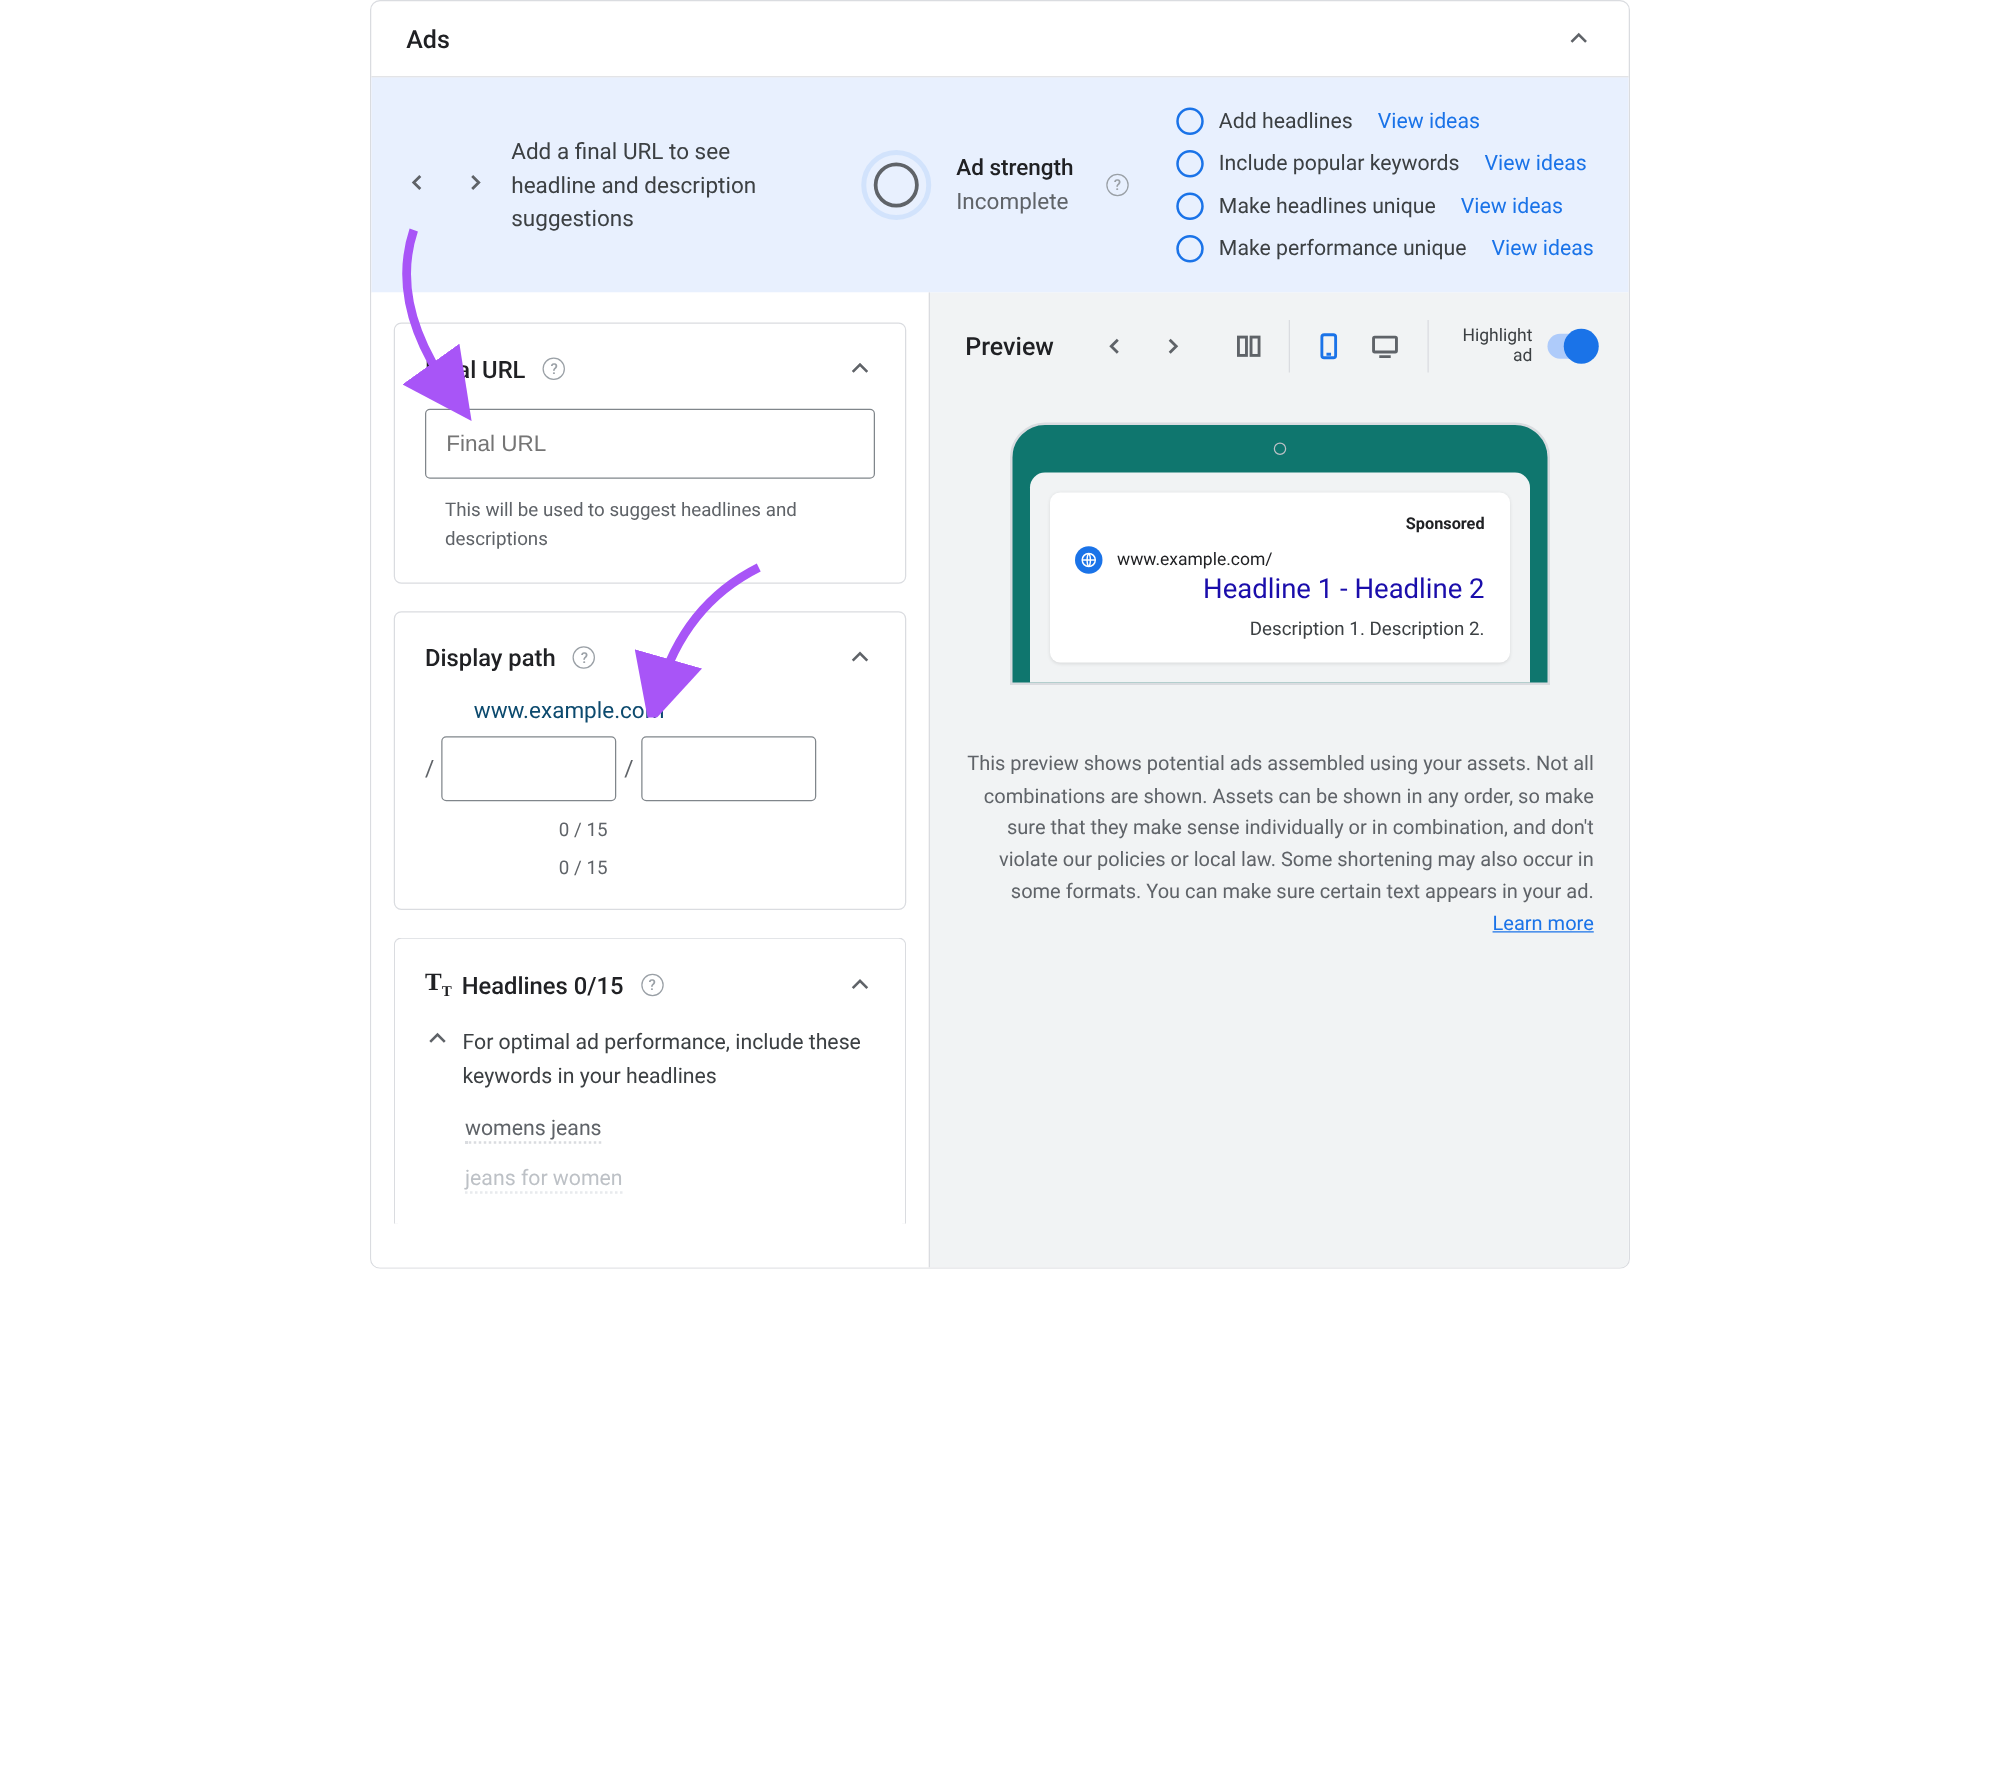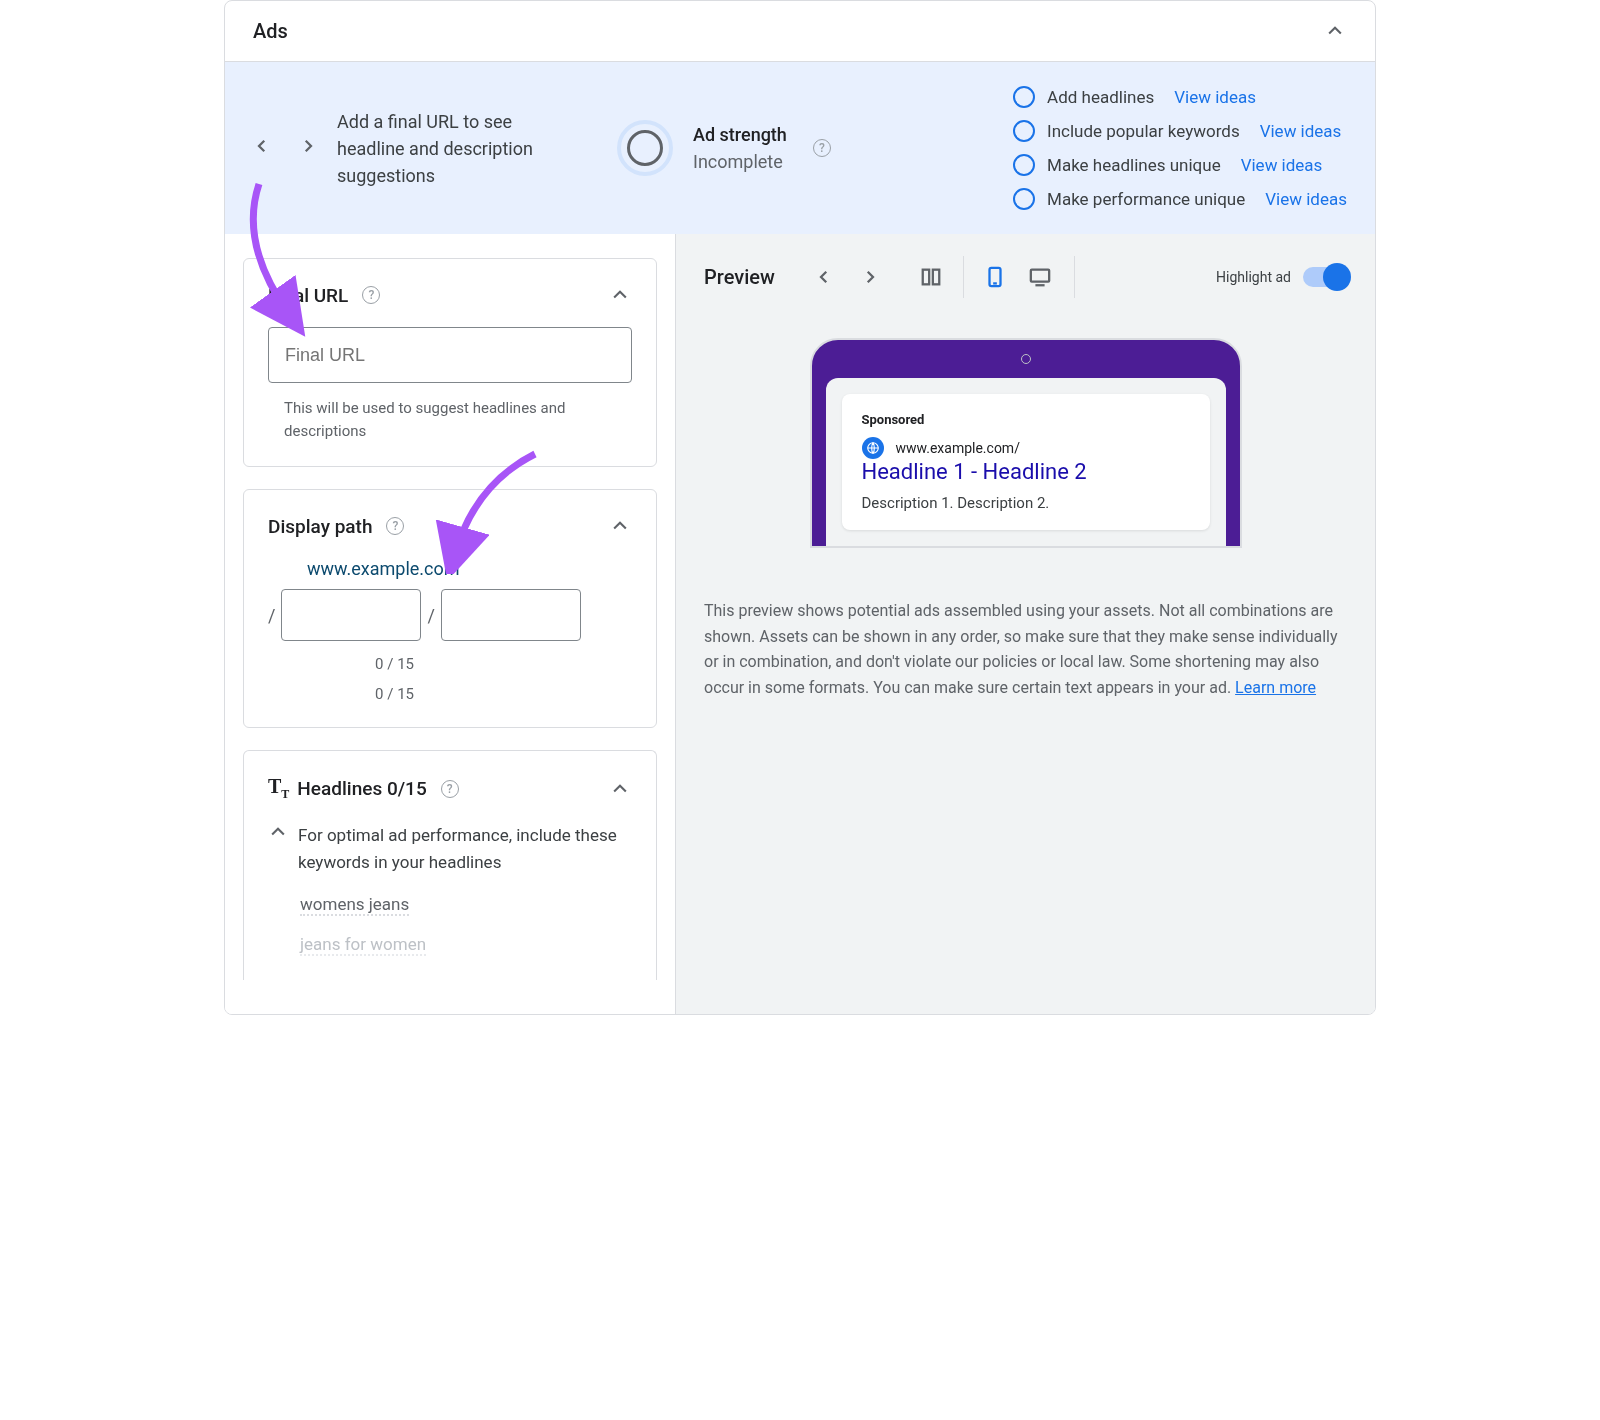--- a/index.html
+++ b/index.html
@@ -1,17 +1,17 @@
 <!DOCTYPE html>
 <html><head>
 <meta charset="utf-8">
 <style>
   * { box-sizing: border-box; margin: 0; padding: 0; }
   body { font-family: "Google Sans", Roboto, Arial, sans-serif; background: #fff; color: #3c4043; width: 1600px; }
-  .container { width: 1152px; margin: 0 auto; border: 1px solid #dadce0; border-radius: 8px; overflow: hidden; }
+  .container { width: 1008px; margin: 0 auto; border: 1px solid #dadce0; border-radius: 8px; overflow: hidden; }
   
   
   .header { display: flex; align-items: center; justify-content: space-between; padding: 18px 28px; border-bottom: 1px solid #dadce0; }
   .header-title { font-size: 20px; font-weight: 500; color: #202124; }
   .chevron { width: 24px; height: 24px; display: flex; align-items: center; justify-content: center; cursor: pointer; color: #5f6368; }
   
   
   .banner { background: #e8f0fe; padding: 24px 28px; display: flex; align-items: center; gap: 20px; }
   .nav-arrows { display: flex; gap: 28px; color: #5f6368; }
   .nav-arrow { cursor: pointer; }
@@ -23,21 +23,21 @@
   .strength-text .status { color: #5f6368; }
   .help-icon { display: inline-flex; width: 18px; height: 18px; align-items: center; justify-content: center; border-radius: 50%; border: 1.5px solid #9aa0a6; font-size: 12px; color: #9aa0a6; font-weight: 500; vertical-align: middle; margin-left: 6px; }
   .checklist { margin-left: auto; display: flex; flex-direction: column; gap: 12px; font-size: 17px; }
   .checklist-item { display: flex; align-items: center; gap: 12px; }
   .radio-ring { width: 22px; height: 22px; border-radius: 50%; border: 2px solid #1a73e8; }
   .view-ideas { color: #1a73e8; cursor: pointer; margin-left: 8px; }
   
   
   .main { display: flex; min-height: 780px; }
   .left { width: 450px; padding: 24px 18px; background: #fff; }
-  .right { flex: 1; background: #f1f3f4; border-left: 1px solid #dadce0; padding: 22px 28px; position: relative; }
+  .right { flex: 1; background: #f1f3f4; border-left: 1px solid #dadce0; padding: 22px 28px; position: relative; text-align: right; }
   
   
   .card { border: 1px solid #dadce0; border-radius: 6px; padding: 24px; margin-bottom: 22px; background: #fff; }
   .card-header { display: flex; justify-content: space-between; align-items: center; margin-bottom: 20px; }
   .card-title { font-size: 19px; font-weight: 500; color: #202124; display: flex; align-items: center; gap: 8px; }
   .input { width: 100%; height: 56px; border: 1px solid #80868b; border-radius: 4px; padding: 0 16px; font-size: 18px; color: #5f6368; outline: none; }
   .helper { font-size: 15px; color: #5f6368; margin-top: 14px; line-height: 1.5; padding: 0 16px; }
   .domain-label { font-size: 18px; color: #0c4a6e; margin-bottom: 10px; margin-left: 39px; }
   .path-row { display: flex; align-items: center; gap: 6px; }
   .slash { font-size: 18px; color: #5f6368; }
@@ -54,21 +54,21 @@
   .preview-title { font-size: 20px; font-weight: 500; color: #202124; margin-right: 20px; }
   .preview-nav { display: flex; gap: 28px; color: #5f6368; }
   .icon-btn { cursor: pointer; color: #5f6368; display: flex; align-items: center; }
   .icon-btn.active { color: #1a73e8; }
   .divider { width: 1px; height: 42px; background: #dadce0; }
   .highlight-row { margin-left: auto; display: flex; align-items: center; gap: 12px; font-size: 14px; }
   .toggle { width: 44px; height: 20px; background: #aecbfa; border-radius: 10px; position: relative; cursor: pointer; }
   .toggle::after { content: ""; position: absolute; right: -4px; top: -4px; width: 28px; height: 28px; background: #1a73e8; border-radius: 50%; }
   
   
-  .phone { width: 432px; margin: 0 auto 50px; background: #4c1d95; border: 2px solid #dadce0; border-radius: 28px 28px 0 0; padding: 14px 14px 0 14px; }
+  .phone { width: 432px; margin: 0 auto 50px; background: #0f766e; border: 2px solid #dadce0; border-radius: 28px 28px 0 0; padding: 14px 14px 0 14px; }
   .phone-speaker { width: 10px; height: 10px; border: 1.5px solid #bdc1c6; border-radius: 50%; margin: 0 auto 14px; }
   .phone-screen { background: #f1f3f4; border-radius: 12px 12px 0 0; padding: 16px; }
   .ad-card { background: #fff; border-radius: 8px; padding: 18px 20px; box-shadow: 0 1px 3px rgba(0,0,0,0.1); }
   .sponsored { font-size: 13px; font-weight: 700; color: #202124; margin-bottom: 10px; }
   .ad-url-row { display: flex; align-items: center; gap: 12px; }
   .globe { width: 22px; height: 22px; border-radius: 50%; background: #1a73e8; display: flex; align-items: center; justify-content: center; color: #fff; font-size: 14px; }
   .ad-url { font-size: 14px; color: #202124; }
   .ad-headline { font-size: 22px; color: #1a0dab; margin-bottom: 10px; }
   .ad-desc { font-size: 15px; color: #3c4043; }
   

